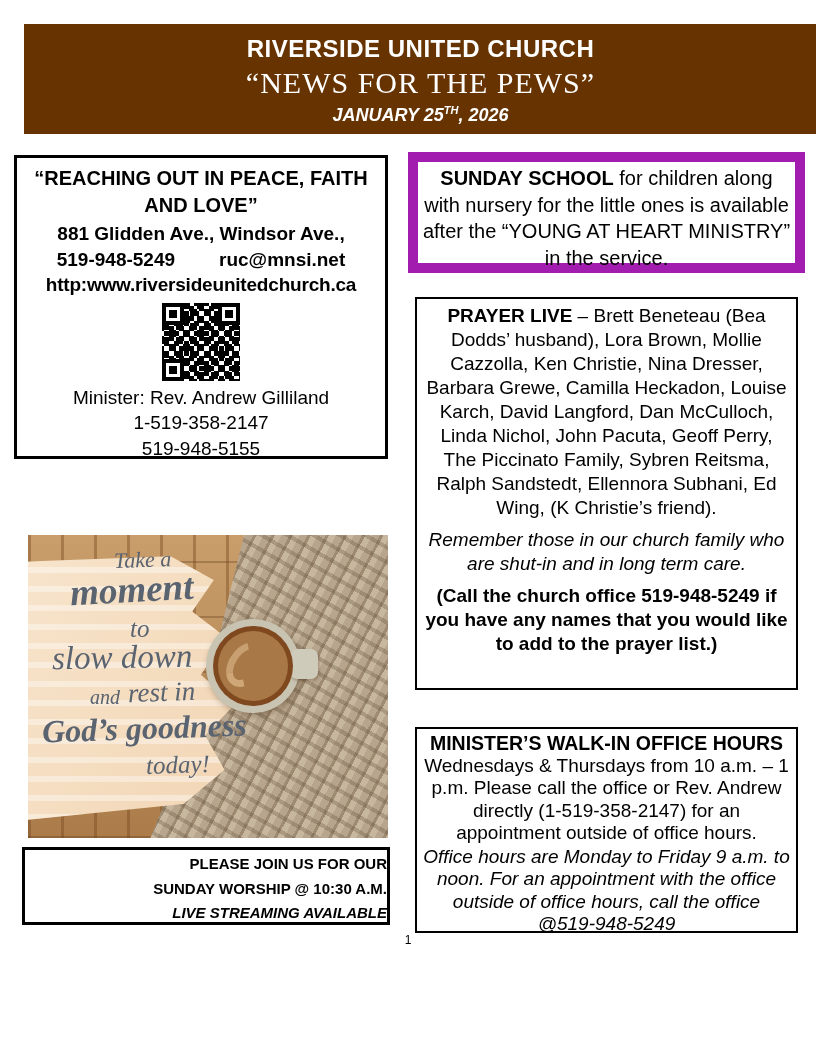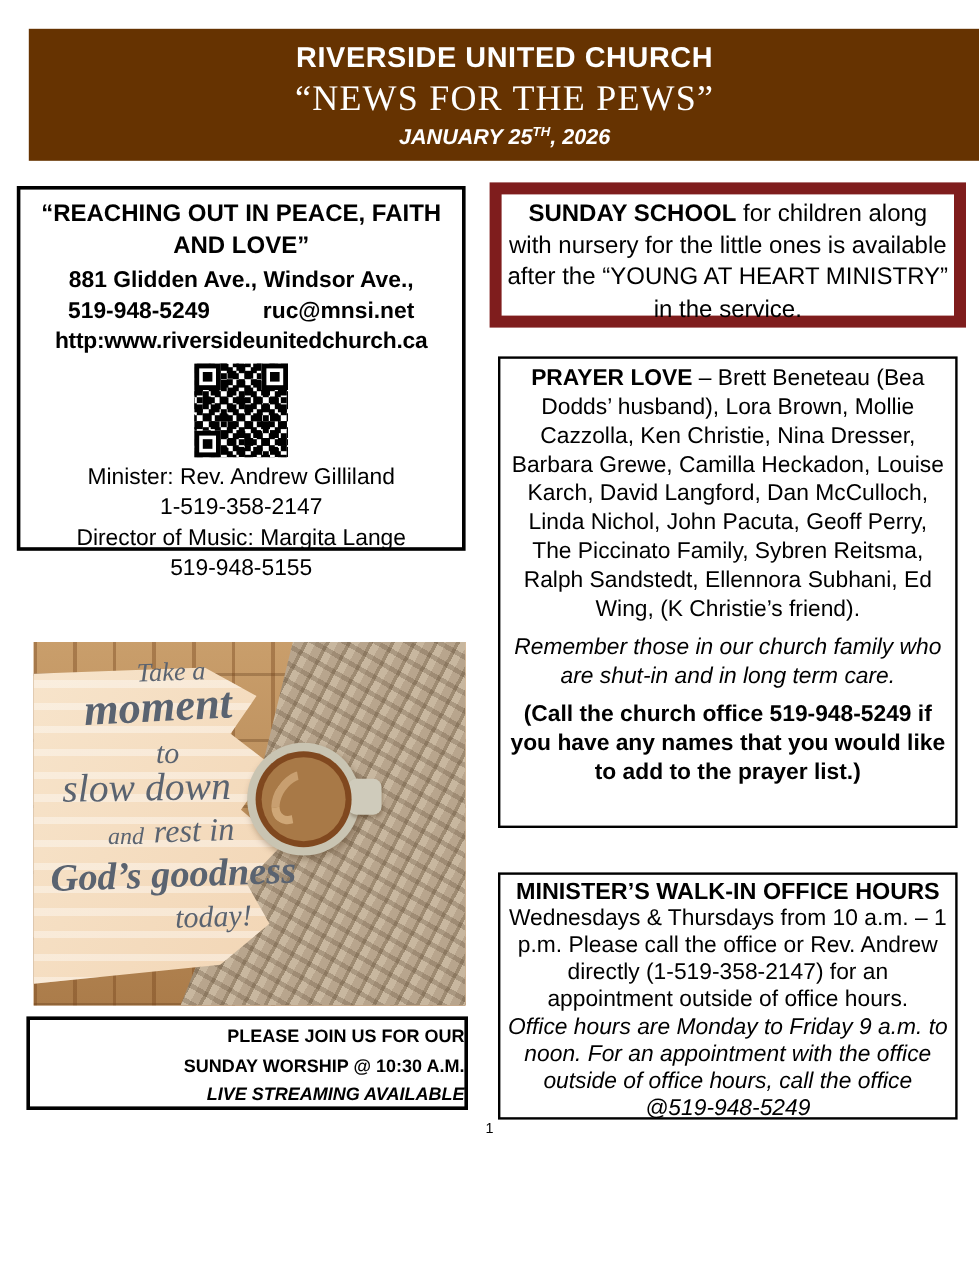--- a/index.html
+++ b/index.html
@@ -98,21 +98,21 @@
   .worship-box {
     position:absolute; left:22px; top:847px; width:368px; height:78px;
     border:3px solid #000; text-align:right; font-weight:bold;
     font-size:15px; line-height:24.5px; padding-top:2px;
   }
   .worship-box .it { font-style:italic; }
 
   
   .sunday-box {
     position:absolute; left:408px; top:152px; width:397px; height:121px;
-    border:10px solid #7f1d1d; background:#fff; text-align:center;
+    border:10px solid #a21caf; background:#fff; text-align:center;
     font-size:20px; line-height:26.5px; padding:3px 4px;
   }
   .sunday-box b { font-weight:bold; }
 
   .prayer-box {
     position:absolute; left:415px; top:297px; width:383px; height:393px;
     border:2px solid #000; text-align:center; font-size:19px; line-height:24px;
     padding:5px 8px;
   }
   .prayer-box p { margin:0 0 8px 0; }
@@ -154,21 +154,20 @@
     </div>
     <div class="contact-url">http:www.riversideunitedchurch.ca</div>
     <div class="qr">
       <div class="qr-finder tl"></div>
       <div class="qr-finder tr"></div>
       <div class="qr-finder bl"></div>
     </div>
     <div class="contact-staff">
       <div>Minister: Rev. Andrew Gilliland</div>
       <div>1-519-358-2147</div>
-      <div>Director of Music: Margita Lange</div>
       <div>519-948-5155</div>
     </div>
   </div>
 
   <div class="photo">
     <div class="photo-wood"></div>
     <div class="photo-knit"></div>
     <div class="photo-paint"></div>
     <div class="mug">
       <div class="mug-handle"></div>
@@ -192,21 +191,21 @@
     <div>PLEASE JOIN US FOR OUR</div>
     <div>SUNDAY WORSHIP @ 10:30 A.M.</div>
     <div class="it">LIVE STREAMING AVAILABLE</div>
   </div>
 
   <div class="sunday-box">
     <b>SUNDAY SCHOOL</b><span> for children along with nursery for the little ones is available after the “YOUNG AT HEART MINISTRY” in the service.</span>
   </div>
 
   <div class="prayer-box">
-    <p><span class="prayer-lead">PRAYER LOVE</span><span> – Brett Beneteau (Bea Dodds’ husband), Lora Brown, Mollie Cazzolla, Ken Christie, Nina Dresser, Barbara Grewe, Camilla Heckadon, Louise Karch, David Langford, Dan McCulloch, Linda Nichol, John Pacuta, Geoff Perry, The Piccinato Family, Sybren Reitsma, Ralph Sandstedt, Ellennora Subhani, Ed Wing, (K Christie’s friend).</span></p>
+    <p><span class="prayer-lead">PRAYER LIVE</span><span> – Brett Beneteau (Bea Dodds’ husband), Lora Brown, Mollie Cazzolla, Ken Christie, Nina Dresser, Barbara Grewe, Camilla Heckadon, Louise Karch, David Langford, Dan McCulloch, Linda Nichol, John Pacuta, Geoff Perry, The Piccinato Family, Sybren Reitsma, Ralph Sandstedt, Ellennora Subhani, Ed Wing, (K Christie’s friend).</span></p>
     <p class="it">Remember those in our church family who are shut-in and in long term care.</p>
     <p class="bd">(Call the church office 519-948-5249 if you have any names that you would like to add to the prayer list.)</p>
   </div>
 
   <div class="office-box">
     <p class="office-title">MINISTER’S WALK-IN OFFICE HOURS</p>
     <p>Wednesdays &amp; Thursdays from 10 a.m. – 1 p.m.  Please call the office or Rev. Andrew directly (1-519-358-2147) for an appointment outside of office hours.</p>
     <p class="gap">Office hours are Monday to Friday 9 a.m. to noon. For an appointment with the office outside of office hours, call the office @519-948-5249</p>
   </div>
 

